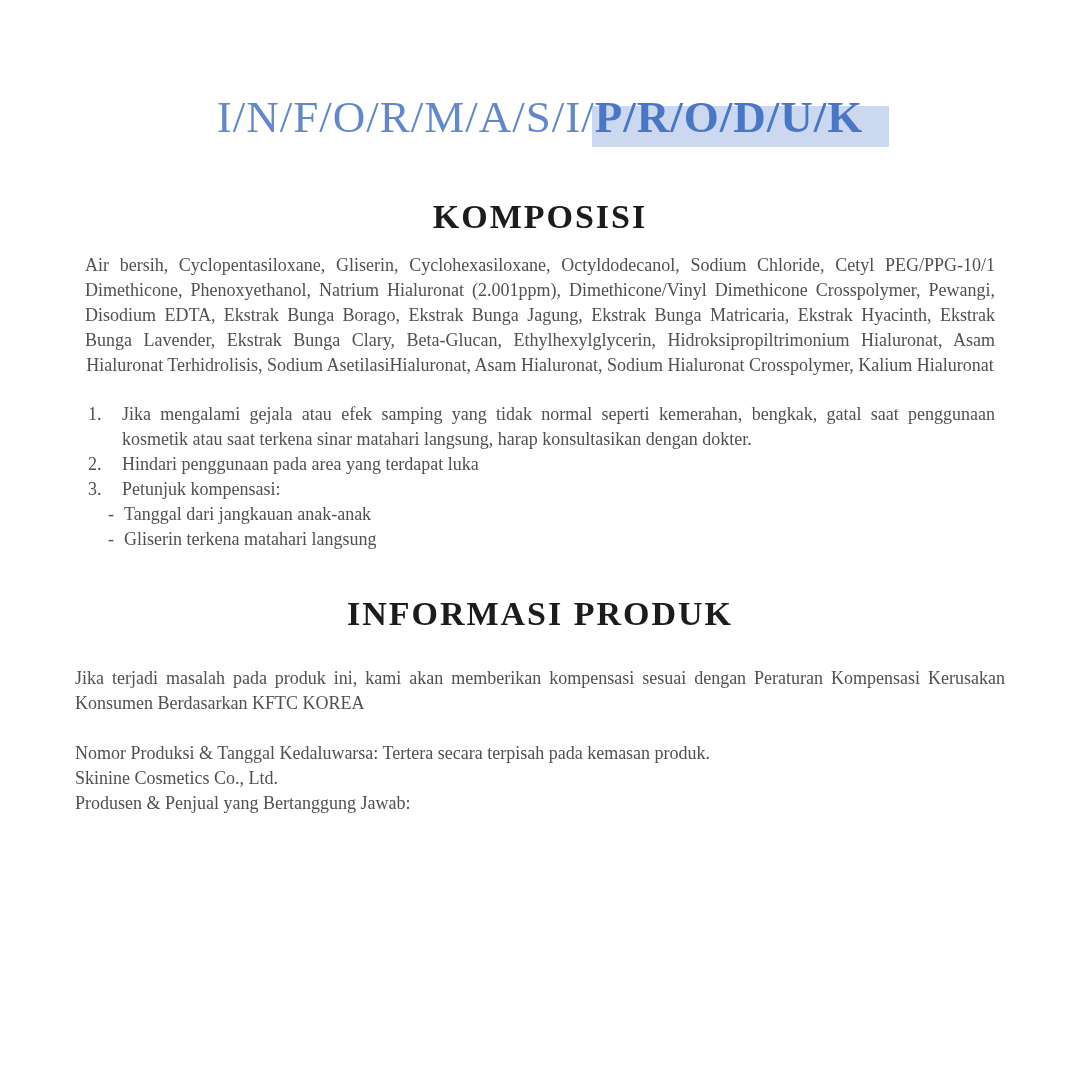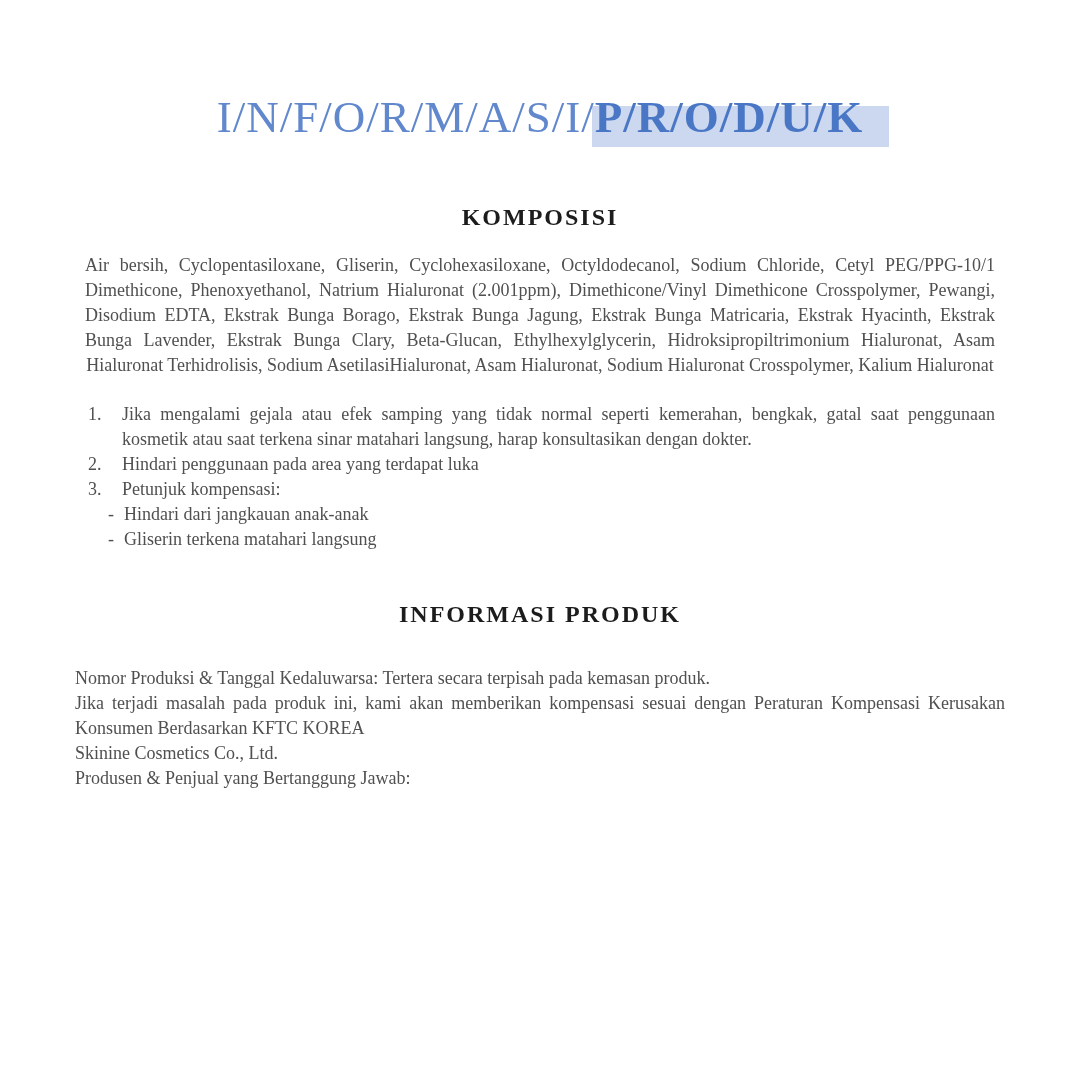--- a/index.html
+++ b/index.html
@@ -49,21 +49,21 @@
     left: -3px;
     right: -26px;
     top: 0.32em;
     bottom: -0.10em;
     background: var(--highlight-color);
     z-index: -1;
   }
   
   .section-heading {
     text-align: center;
-    font-size: 24px;
+    font-size: 34px;
     font-weight: 600;
     letter-spacing: 2px;
     color: var(--heading-color);
     line-height: 44px;
   }
   .heading-komposisi { margin-top: 50px; }
   .heading-perhatian { margin-top: 32px; }
   .heading-informasi { margin-top: 40px; }
   
   .body-text {
@@ -136,35 +136,35 @@
         <span class="item-text">Hindari penggunaan pada area yang terdapat luka</span>
       </div>
 
       <div class="list-item">
         <span class="num">3.</span>
         <span class="item-text">Petunjuk kompensasi:</span>
       </div>
 
       <div class="sub-item">
         <span class="dash">-</span>
-        <span>Hindari dari jangkauan anak-anak</span>
+        <span>Tanggal dari jangkauan anak-anak</span>
       </div>
 
       <div class="sub-item">
         <span class="dash">-</span>
         <span>Gliserin terkena matahari langsung</span>
       </div>
 
     </div>
   </section>
 
   <section>
     <h2 class="section-heading heading-informasi">INFORMASI PRODUK</h2>
 
     <div class="info-block body-text">
+      <p class="info-paragraph">Jika terjadi masalah pada produk ini, kami akan memberikan kompensasi sesuai dengan Peraturan Kompensasi Kerusakan Konsumen Berdasarkan KFTC KOREA</p>
       <p class="info-paragraph info-paragraph-2">Nomor Produksi &amp; Tanggal Kedaluwarsa: Tertera secara terpisah pada kemasan produk.</p>
-      <p class="info-paragraph">Jika terjadi masalah pada produk ini, kami akan memberikan kompensasi sesuai dengan Peraturan Kompensasi Kerusakan Konsumen Berdasarkan KFTC KOREA</p>
       <p class="info-line">Skinine Cosmetics Co., Ltd.</p>
       <p class="info-line">Produsen &amp; Penjual yang Bertanggung Jawab:</p>
     </div>
   </section>
 
 </div>
 
 </body></html>

